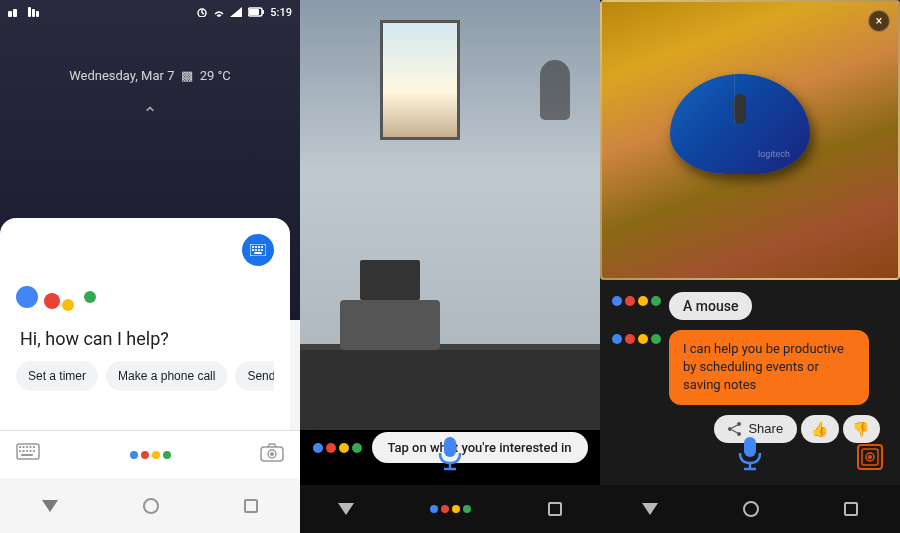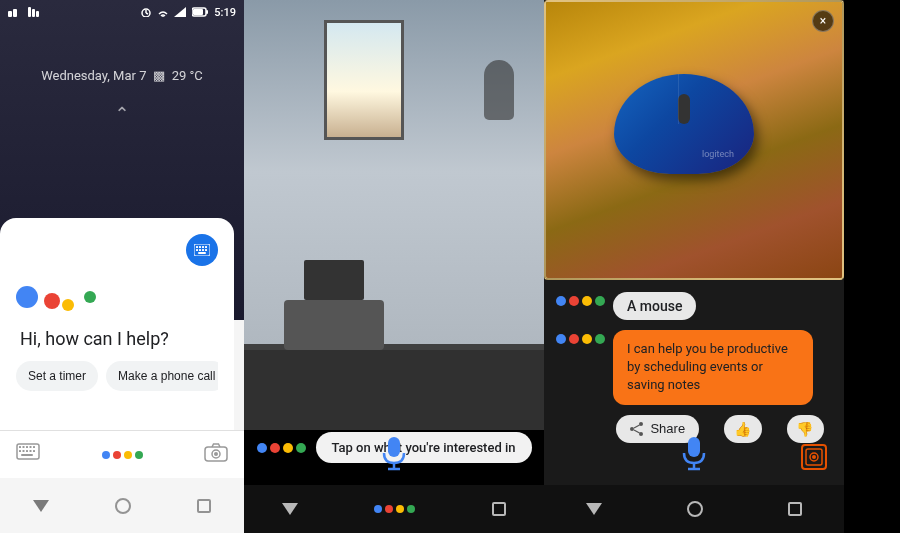--- a/index.html
+++ b/index.html
@@ -7,21 +7,21 @@
       width: 900px;
       height: 533px;
       display: flex;
       font-family: 'Roboto', Arial, sans-serif;
       overflow: hidden;
       background: #000;
     }
 
     
     .panel1 {
-      width: 244px;
+      width: 300px;
       height: 533px;
       background: #1a1a2e;
       display: flex;
       flex-direction: column;
       position: relative;
       flex-shrink: 0;
     }
     .panel1-top {
       flex: 1;
       background: linear-gradient(180deg, #2a2a3e 0%, #1a1a2e 60%, #f5f5f5 60%);
@@ -336,21 +336,21 @@
       background: #f97316;
       border-radius: 12px;
       padding: 10px 14px;
       font-size: 13px;
       color: #202124;
       line-height: 1.4;
       max-width: 200px;
     }
     .response-actions {
       display: flex;
-      gap: 25px;
+      gap: 4px;
       justify-content: flex-end;
       padding: 0 8px;
     }
     .response-action-btn {
       background: rgba(255,255,255,0.9);
       border-radius: 20px;
       padding: 6px 14px;
       font-size: 13px;
       color: #202124;
       border: none;

